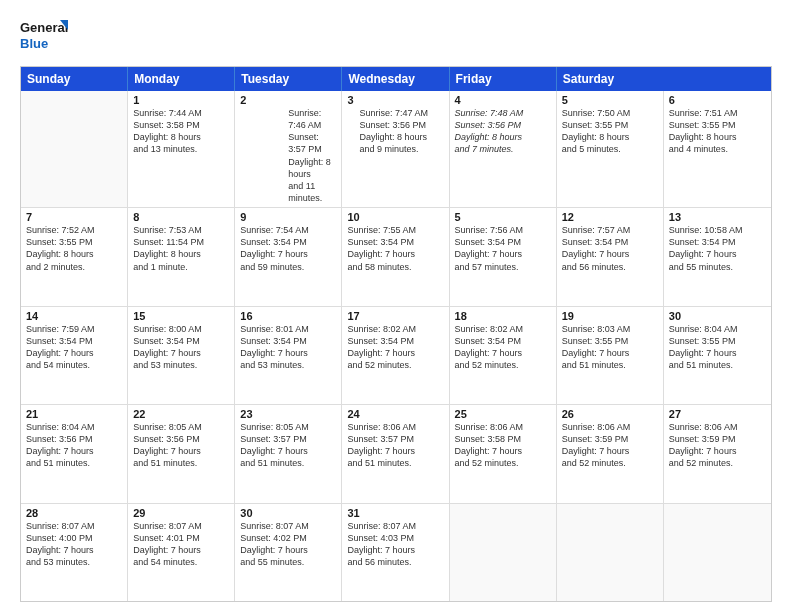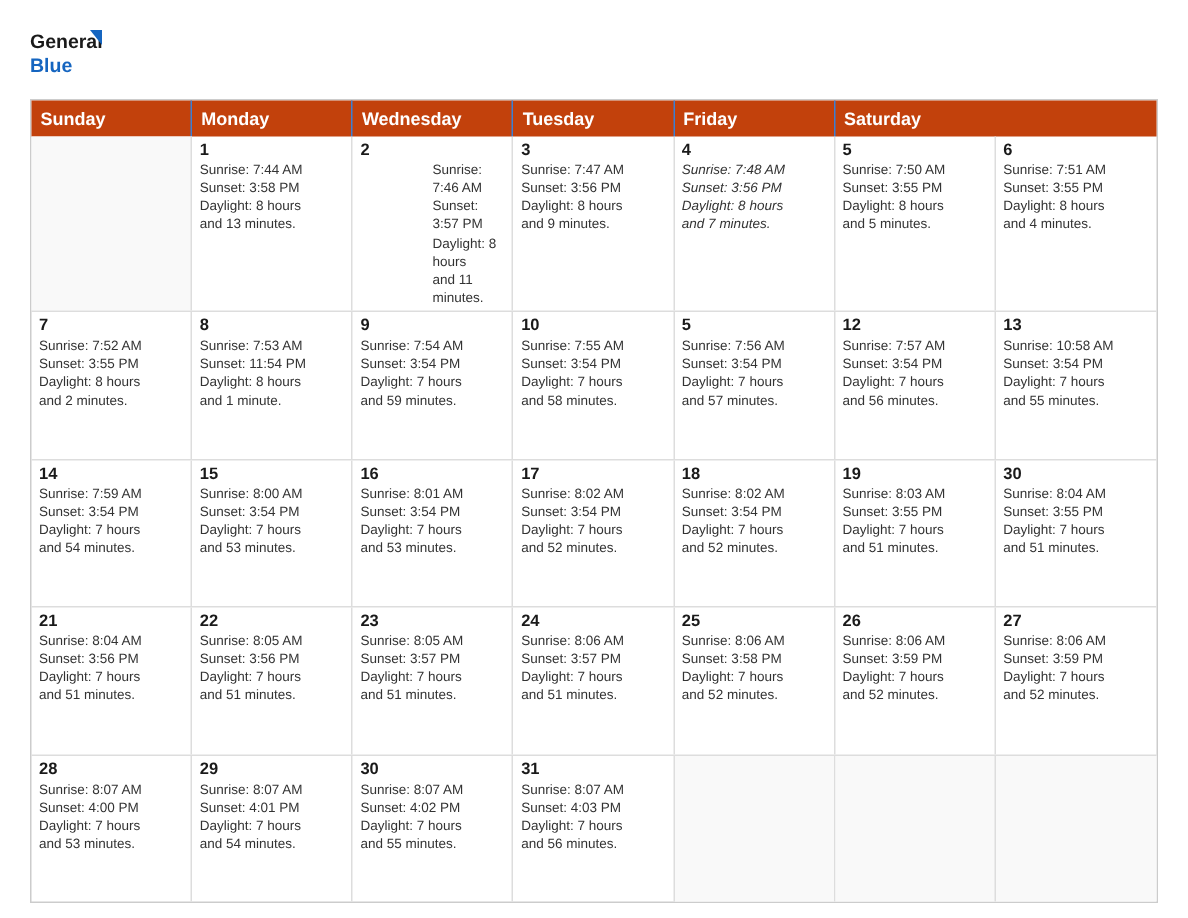--- a/index.html
+++ b/index.html
@@ -43,21 +43,21 @@
     }
     .calendar {
       flex: 1;
       display: flex;
       flex-direction: column;
       border: 1px solid #ccc;
     }
     .cal-header-row {
       display: grid;
       grid-template-columns: repeat(7, 1fr);
-      background: #c2410c;
+      background: #1d4ed8;
     }
     .cal-header-cell {
       color: #fff;
       font-size: 12px;
       font-weight: bold;
       padding: 5px 6px;
       border-right: 1px solid #3a7fd5;
       text-align: left;
     }
     .cal-header-cell:last-child { border-right: none; }
@@ -110,22 +110,22 @@
     <div class="title-block">
       <div class="month-title"></div>
       <div class="location"></div>
     </div>
   </div>
 
   <div class="calendar">
     <div class="cal-header-row">
     <div class="cal-header-cell">Sunday</div>
         <div class="cal-header-cell">Monday</div>
+        <div class="cal-header-cell">Tuesday</div>
         <div class="cal-header-cell">Wednesday</div>
-        <div class="cal-header-cell">Tuesday</div>
         <div class="cal-header-cell">Friday</div>
         <div class="cal-header-cell">Saturday</div>
       </div>
     <div class="cal-body">
     <div class="cal-week">
           <div class="cal-cell empty"></div>
           <div class="cal-cell">
             <div class="day-num">1</div>
             <div class="cell-info" style="white-space: pre-line;">Sunrise: 7:44 AM
 Sunset: 3:58 PM
@@ -134,21 +134,21 @@
           </div>
           <div class="cal-cell">
             <div class="day-num">2</div>
             <div class="cell-info" style="white-space: pre-line; margin-left: 48px;">Sunrise: 7:46 AM
 Sunset: 3:57 PM
 Daylight: 8 hours
 and 11 minutes.</div>
           </div>
           <div class="cal-cell">
             <div class="day-num">3</div>
-            <div class="cell-info" style="white-space: pre-line;">Sunrise: 7:47 AM
+            <div class="cell-info" style="white-space: pre-line; margin-left: 12px;">Sunrise: 7:47 AM
 Sunset: 3:56 PM
 Daylight: 8 hours
 and 9 minutes.</div>
           </div>
           <div class="cal-cell">
             <div class="day-num">4</div>
             <div class="cell-info" style="white-space: pre-line; font-style: italic;">Sunrise: 7:48 AM
 Sunset: 3:56 PM
 Daylight: 8 hours
 and 7 minutes.</div>

